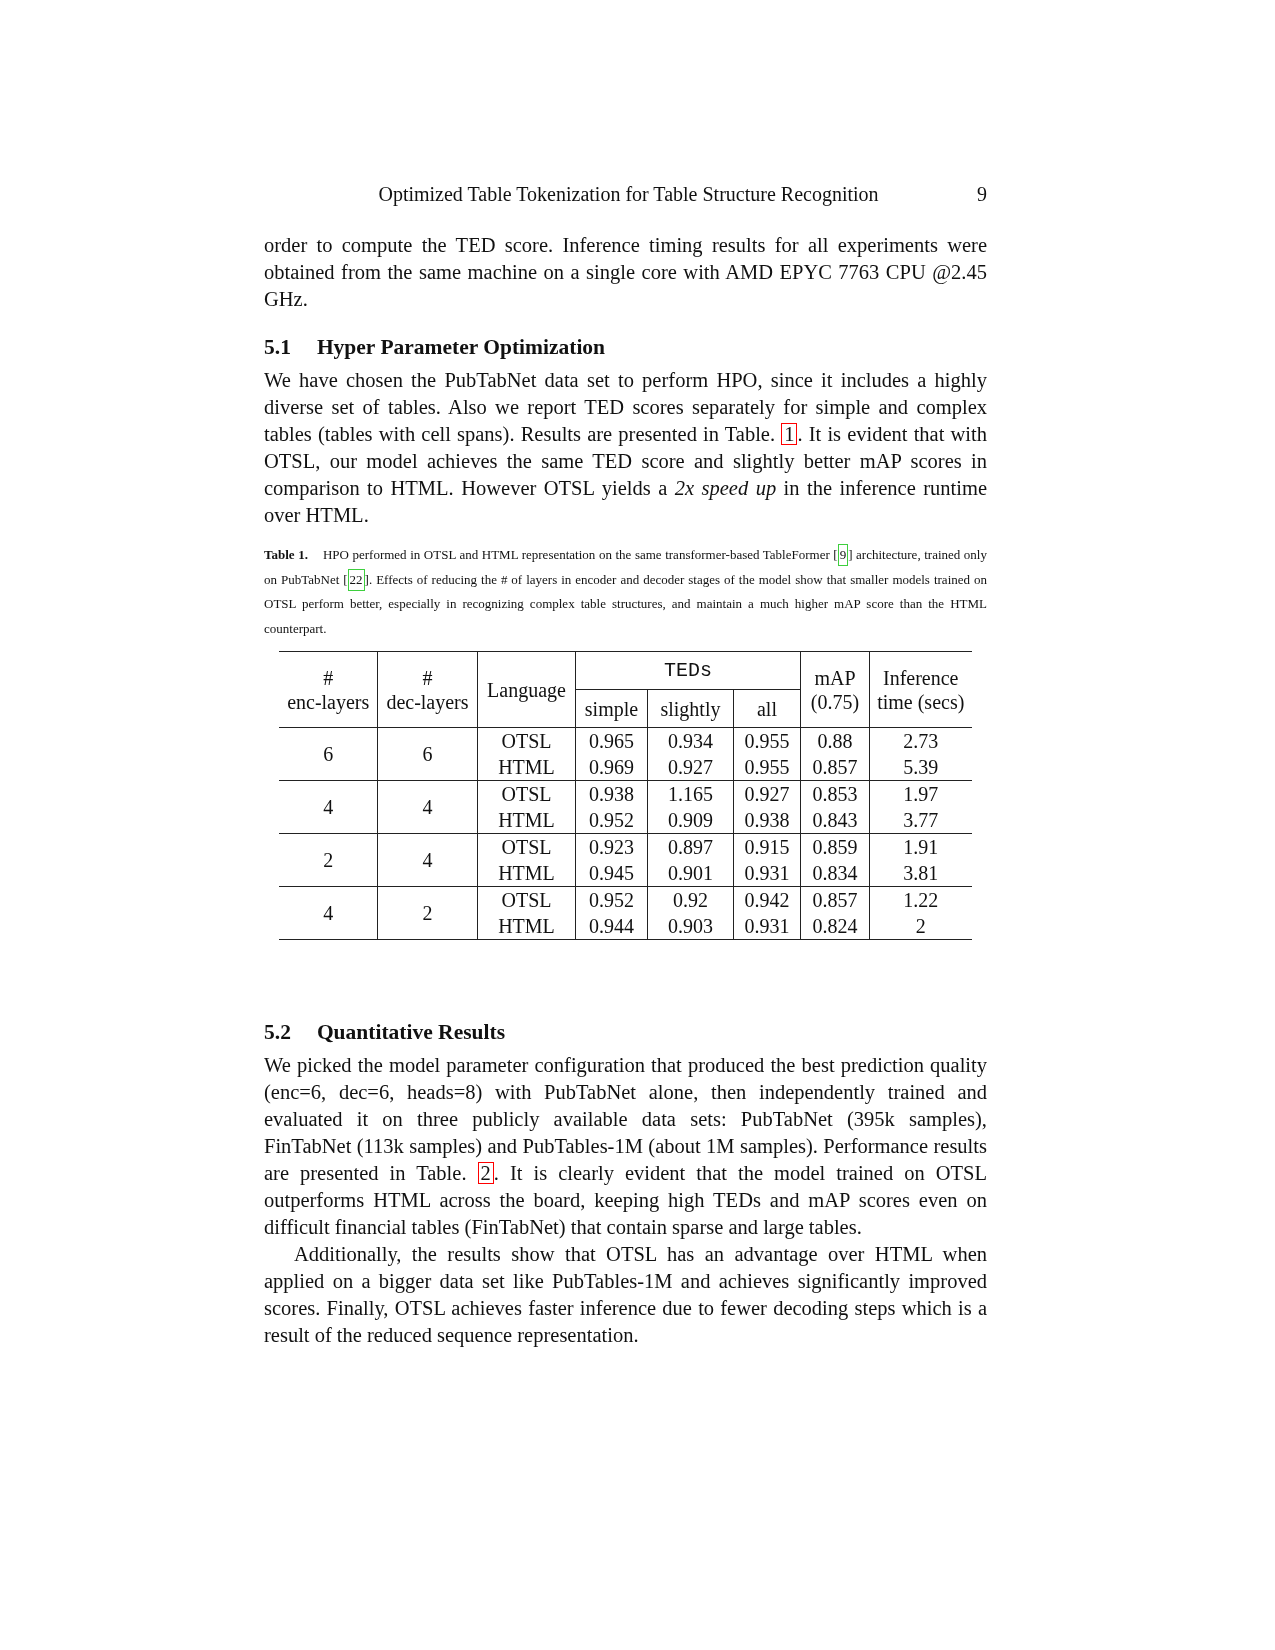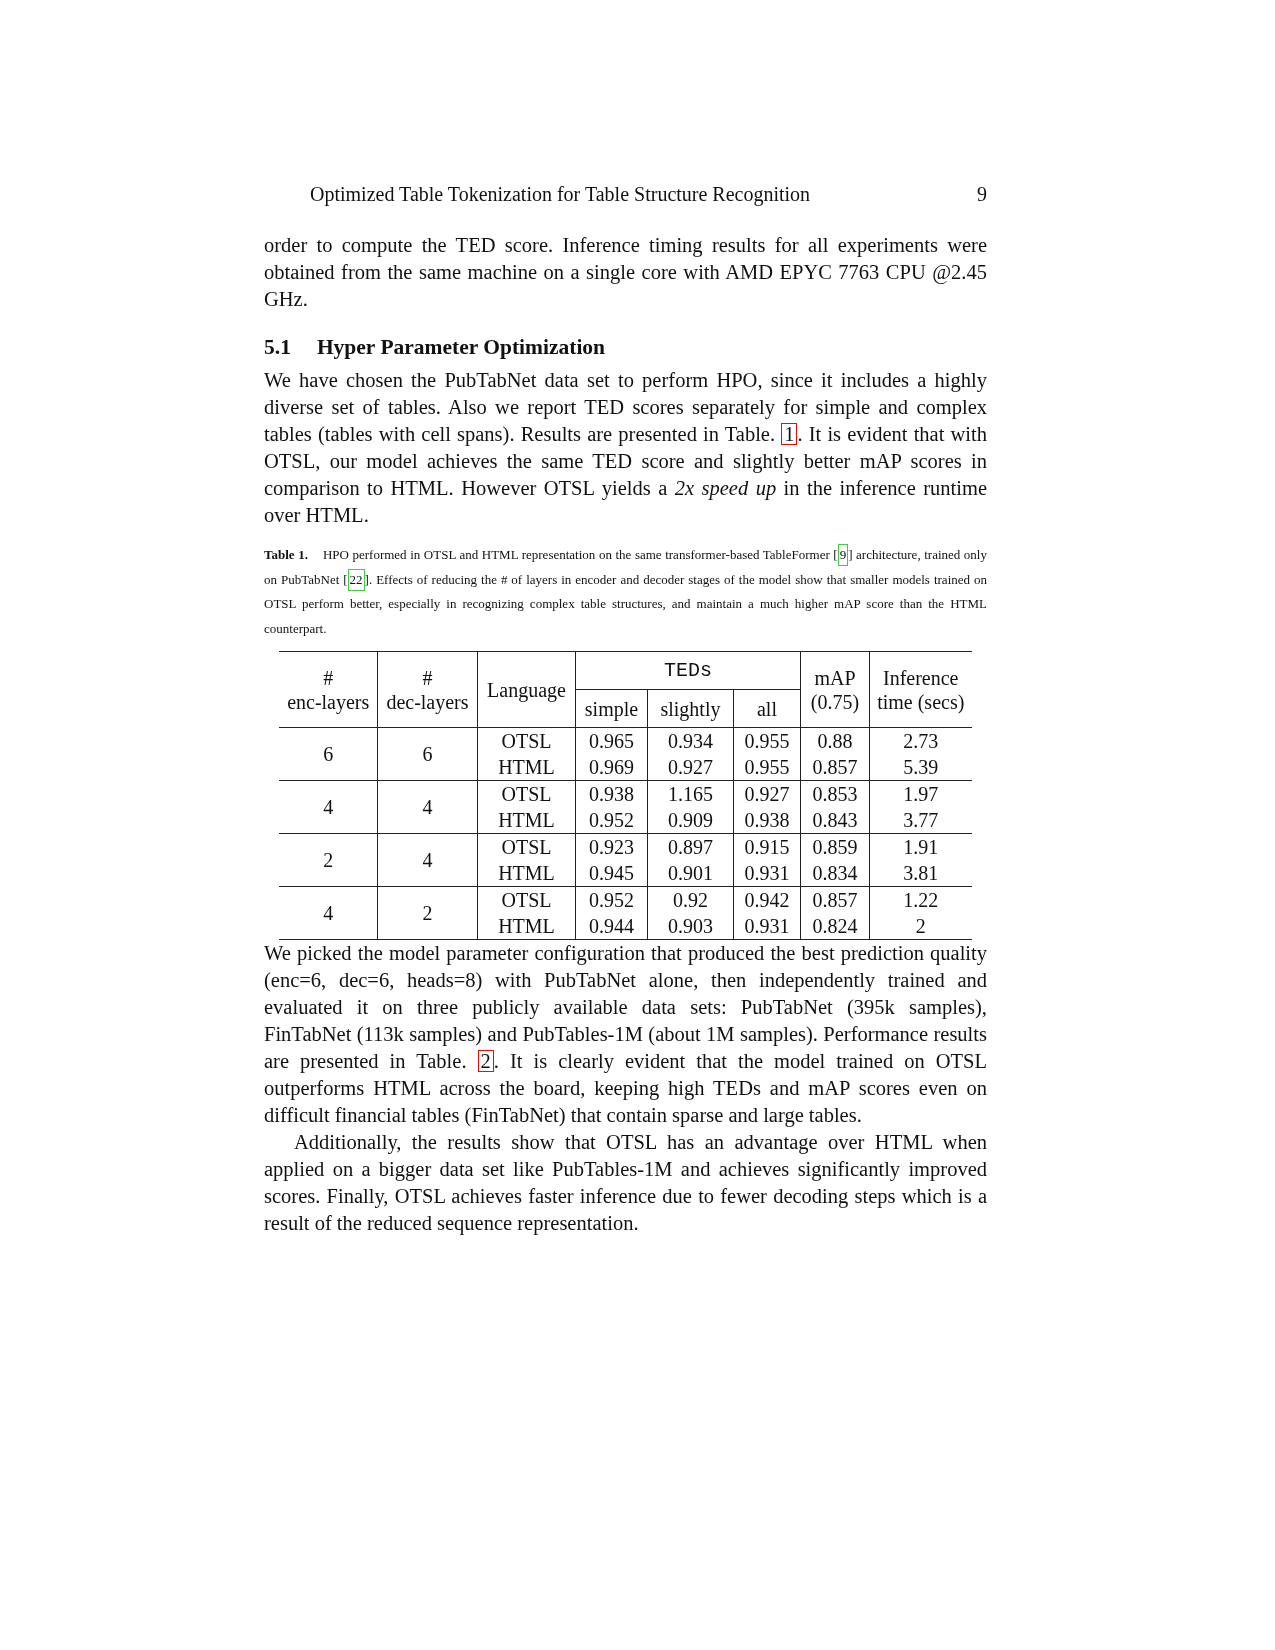--- a/index.html
+++ b/index.html
@@ -23,21 +23,21 @@
     position:absolute;
     left:264px;top:183px;width:723px;
     font-size:20.5px;line-height:27px;
   }
   
   .runhead{
     display:flex;align-items:baseline;
     font-size:20px;line-height:22px;
     margin-bottom:27px;
   }
-  .rh-title{flex:1;text-align:left;padding-left:46px;}
+  .rh-title{flex:1;text-align:center;padding-left:46px;}
   .rh-page{width:40px;text-align:right;}
   
   .para{text-align:justify;}
   .para.indent{text-indent:30px;}
   .mb-intro{margin-bottom:20px;}
   
   .sec-heading{
     font-weight:bold;font-size:21.5px;line-height:26px;
     margin-top:21px;margin-bottom:7px;
   }
@@ -216,19 +216,22 @@
           <td class="vl">HTML</td>
           <td class="vl">0.944</td>
           <td class="vl">0.903</td>
           <td class="vl">0.931</td>
           <td class="vl">0.824</td>
           <td class="vl">2</td>
         </tr>
       </tbody>
     </table>
 
+    <div class="sec-heading sec-52">
+      <span class="sec-num">5.2</span><span>Quantitative Results</span>
+    </div>
 
     <p class="para"><span>We picked the model parameter configuration that produced the best prediction quality (enc=6, dec=6, heads=8) with PubTabNet alone, then independently trained and evaluated it on three publicly available data sets: PubTabNet (395k samples), FinTabNet (113k samples) and PubTables-1M (about 1M samples). Performance results are presented in Table. </span><span class="refbox">2</span><span>. It is clearly evident that the model trained on OTSL outperforms HTML across the board, keeping high TEDs and mAP scores even on difficult financial tables (FinTabNet) that contain sparse and large tables.</span></p>
 
     <p class="para indent">Additionally, the results show that OTSL has an advantage over HTML when applied on a bigger data set like PubTables-1M and achieves significantly improved scores. Finally, OTSL achieves faster inference due to fewer decoding steps which is a result of the reduced sequence representation.</p>
 
   </div>
 </div>
 
 </body></html>

